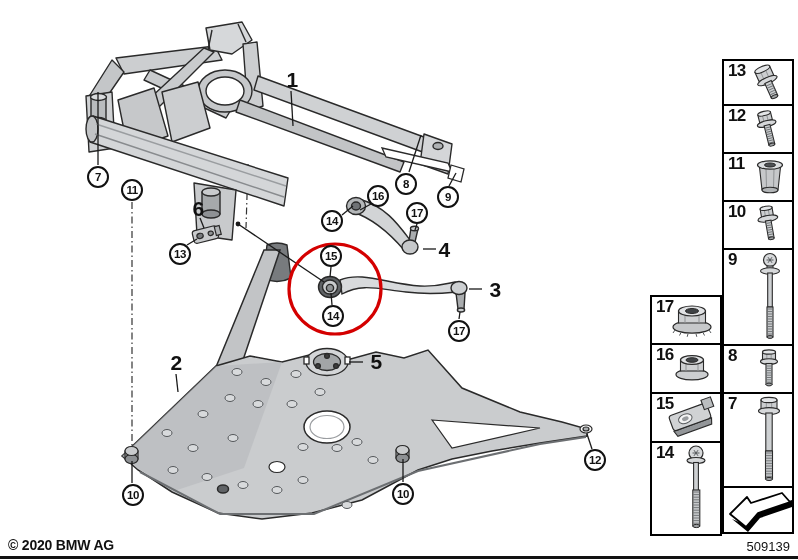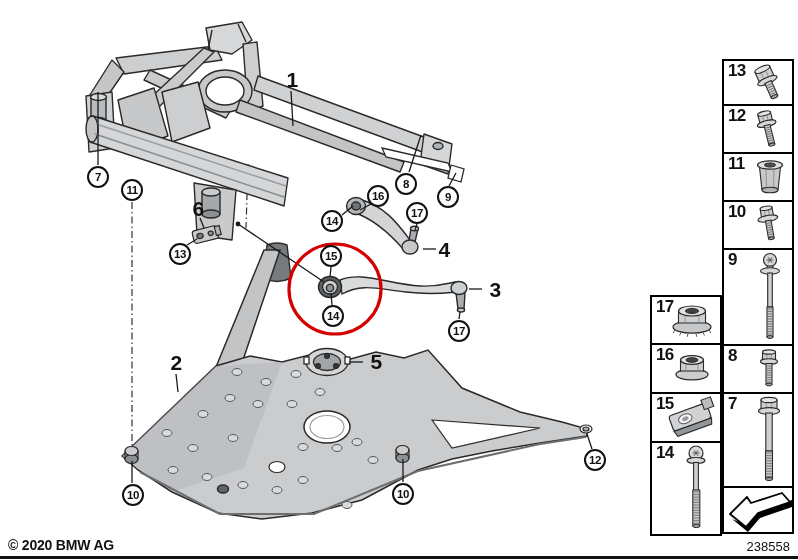--- a/index.html
+++ b/index.html
@@ -447,15 +447,15 @@
               <line x1="41.2" y1="77.6" x2="47.4" y2="77.6" stroke="#6d7073" stroke-width="0.9"></line>
               <line x1="41.2" y1="80.2" x2="47.4" y2="80.2" stroke="#6d7073" stroke-width="0.9"></line>
               <ellipse cx="44.3" cy="83" rx="3.5" ry="1.6" fill="#9fa2a4" stroke="#2a2a2a" stroke-width="1"></ellipse>
             </svg>
           </div>
         </div>
       </div>
     </div>
 
 <div class="footer-copyright">© 2020 BMW AG</div>
-<div class="footer-docnum">238558</div>
+<div class="footer-docnum">509139</div>
 <div class="bottom-rule"></div>
 </div>
 
 </body></html>

